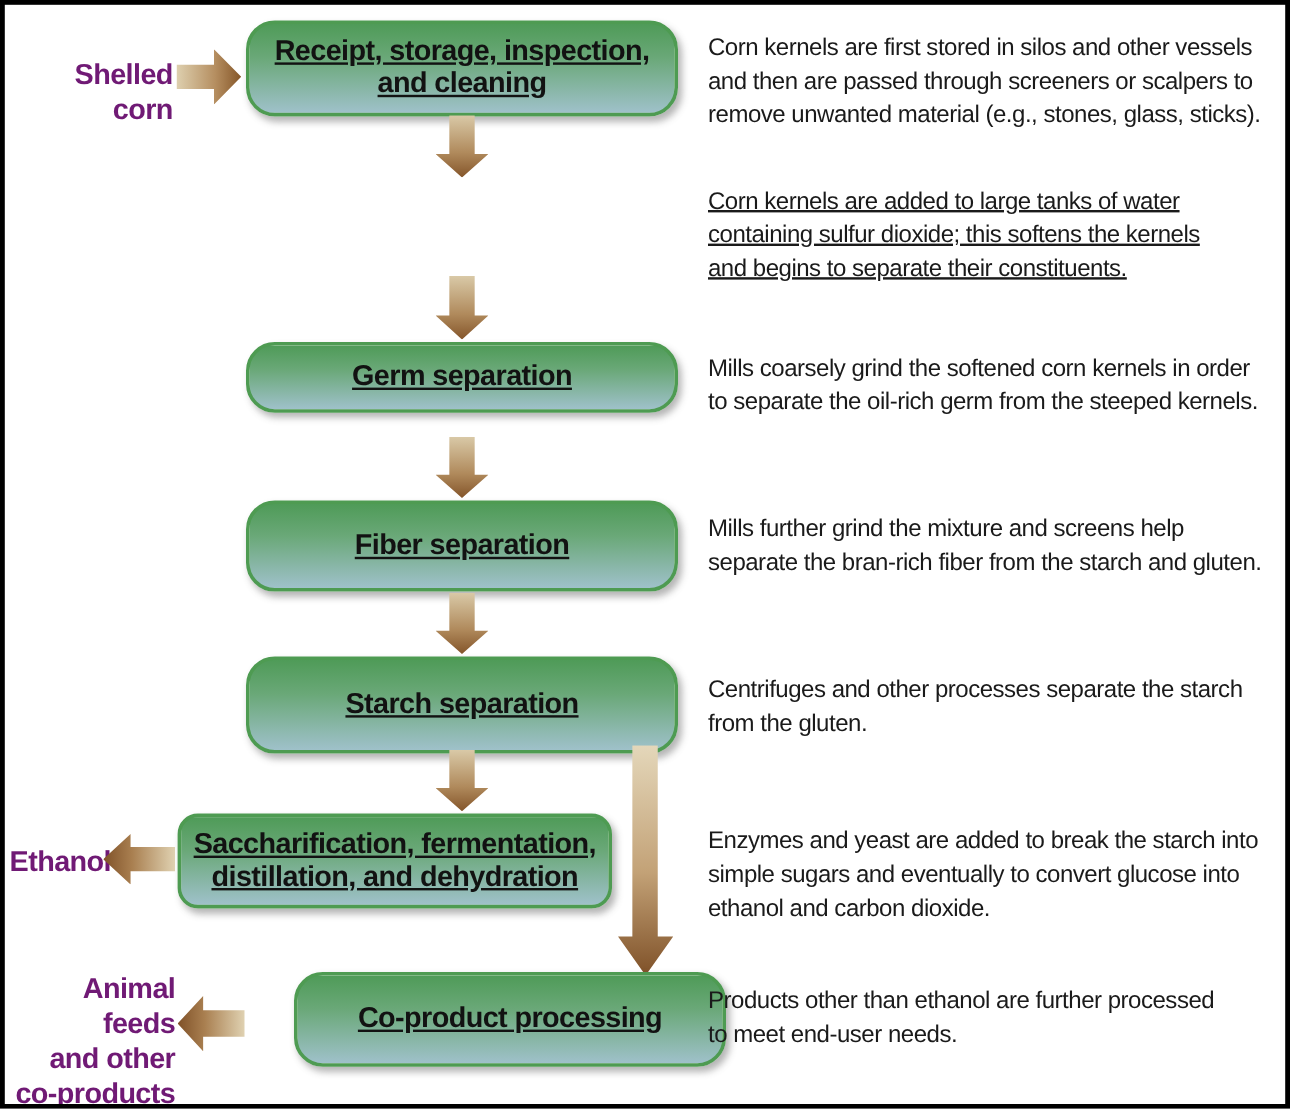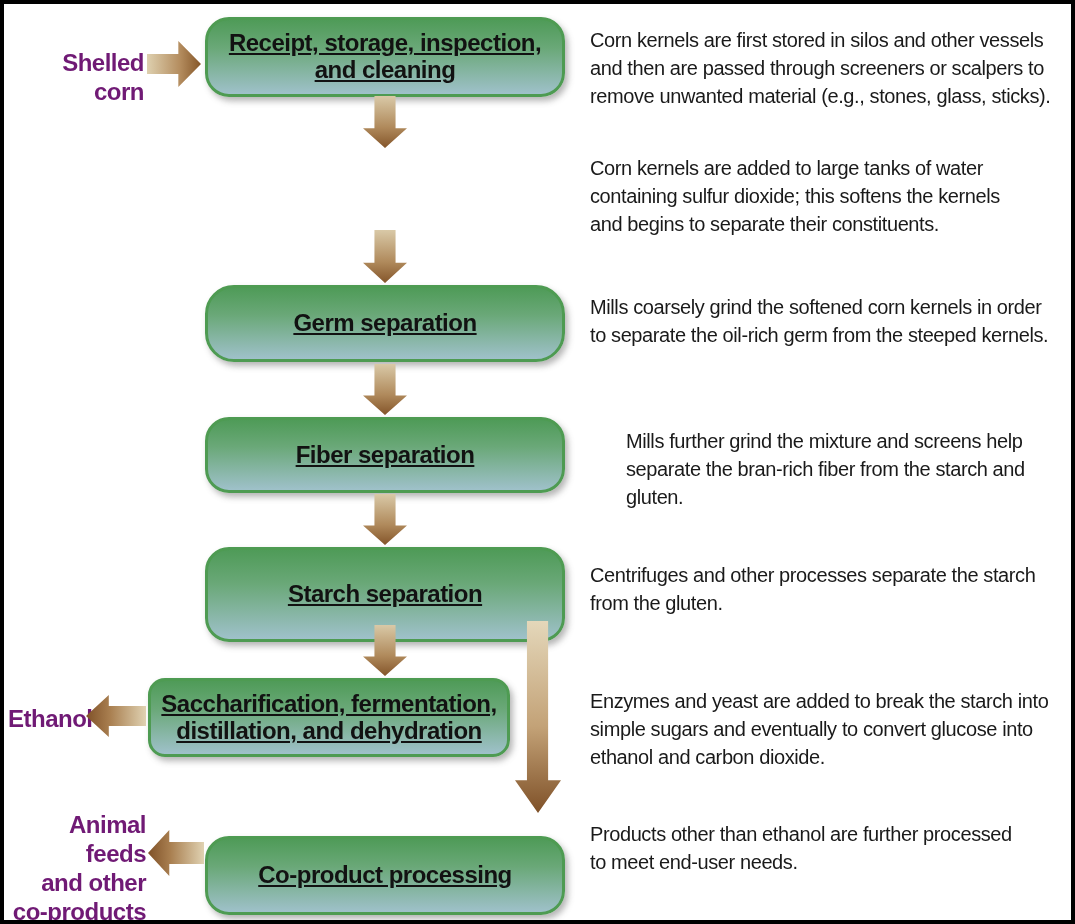--- a/index.html
+++ b/index.html
@@ -58,34 +58,34 @@
     clip-path:polygon(0 50%,38% 0,38% 26%,100% 26%,100% 74%,38% 74%,38% 100%);
   }
   .arrow-long{
     left:511px;top:617px;width:46px;height:192px;
     background:linear-gradient(to bottom,#e4d7ba 0%,#c3a277 55%,#7f5128 100%);
     clip-path:polygon(50% 100%,0 83%,26% 83%,26% 0,72% 0,72% 83%,100% 83%);
   }
   
   #box-1{top:13px;height:80px;}
   #box-2{top:146px;height:77px;}
-  #box-3{top:281px;height:77px;border-radius:29px;}
+  #box-3{top:281px;height:59px;}
   #box-4{top:413px;height:76px;text-align:right;}
-  #box-5{top:543px;height:95px;}
+  #box-5{top:543px;height:81px;}
   #box-6{top:674px;height:79px;left:144px;width:362px;border-radius:17px;}
-  #box-7{top:832px;height:79px;}
+  #box-7{top:806px;height:79px;margin-left:40px;}
   #arrow-1{top:92px;height:52px;}
   #arrow-2{top:226px;height:53px;}
   #arrow-3{top:360px;height:51px;}
   #arrow-4{top:490px;height:51px;}
   #arrow-5{top:621px;height:51px;}
   #desc-1{top:22px;}
-  #desc-2{top:150px;}
+  #desc-2{top:150px;text-decoration:underline;}
   #desc-3{top:289px;}
-  #desc-4{top:423px;margin-left:36px;}
+  #desc-4{top:423px;}
   #desc-5{top:557px;}
   #desc-6{top:683px;}
   #desc-7{top:816px;}
   #label-shelled-corn{left:4px;width:136px;top:44px;}
   #label-ethanol{left:4px;width:74px;top:700px;}
   #label-coproducts{left:4px;width:138px;top:806px;}
   #arrow-input{left:143px;top:37px;width:54px;height:46px;}
   #arrow-ethanol{left:82px;top:691px;width:60px;height:42px;}
   #arrow-coproducts{left:144px;top:826px;width:56px;height:46px;}
 </style>

